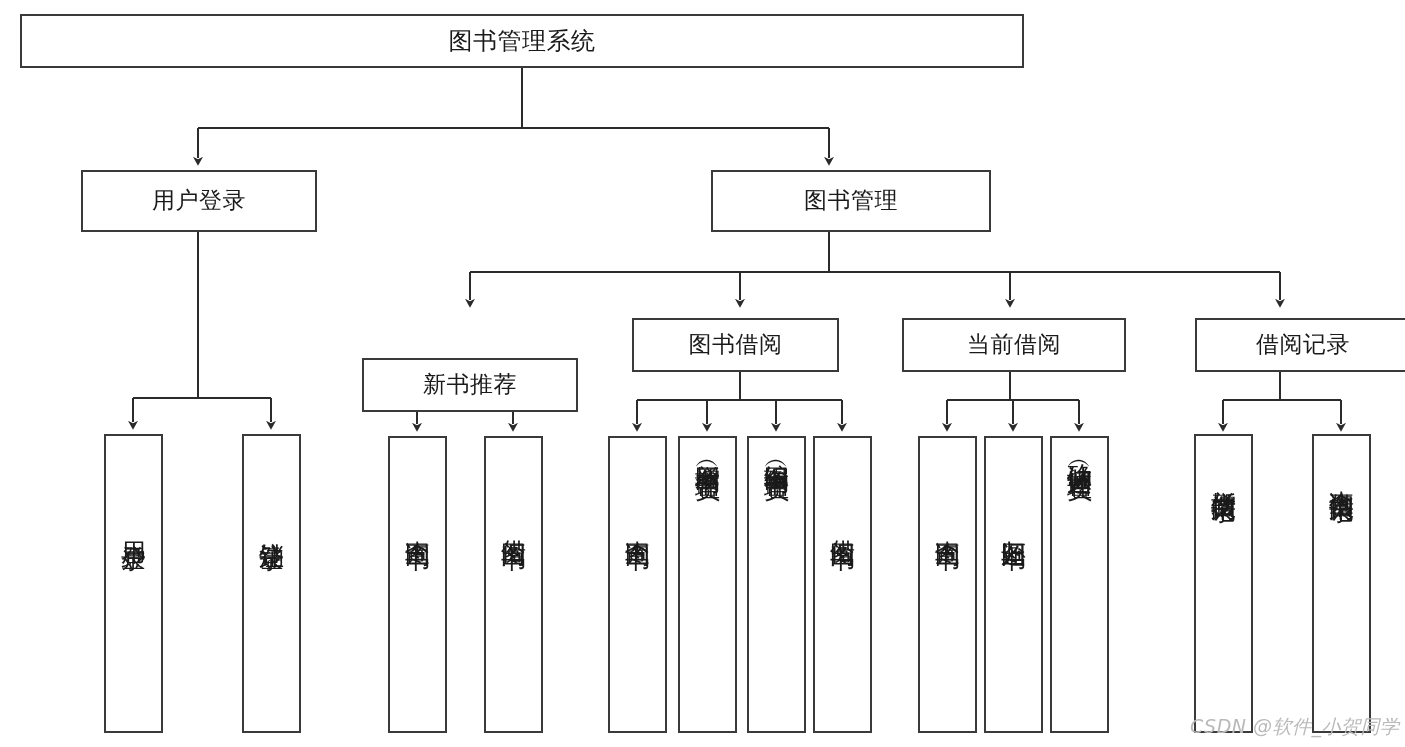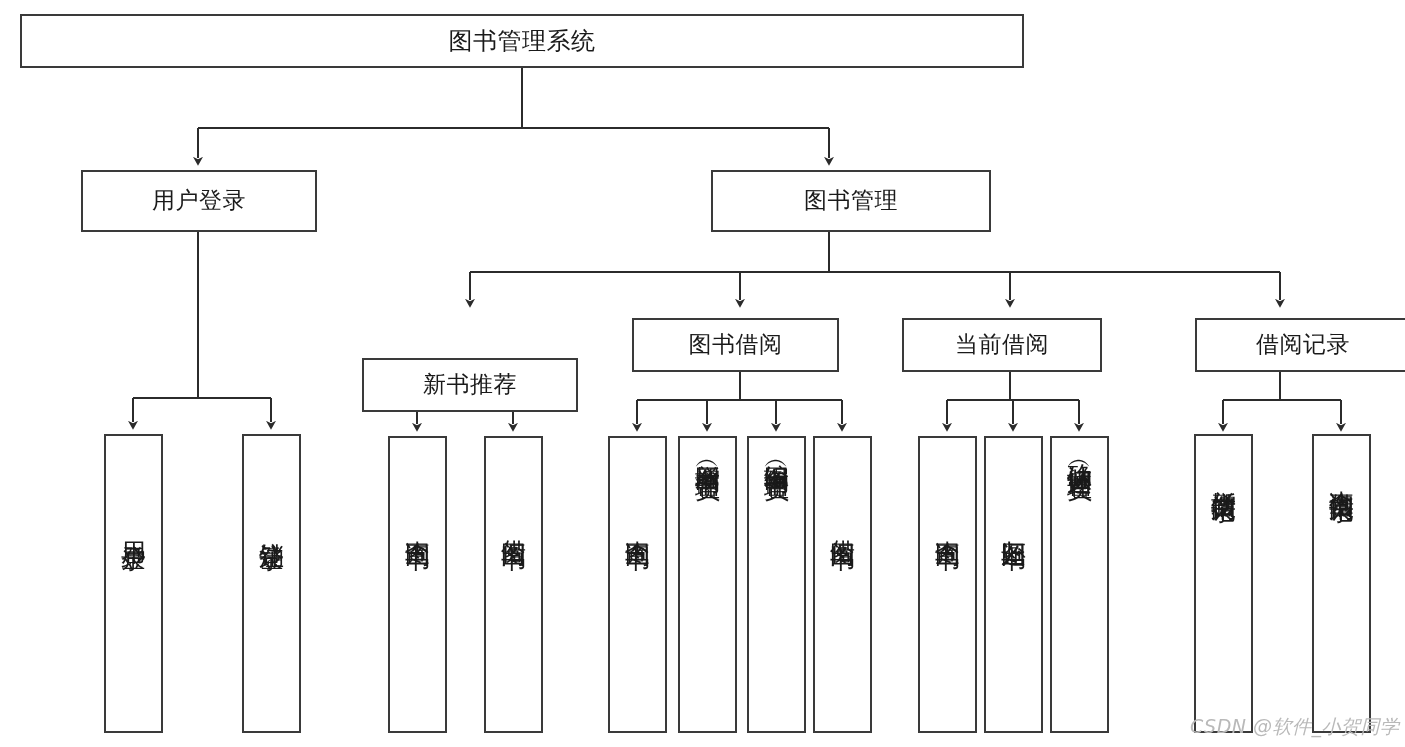--- a/index.html
+++ b/index.html
@@ -139,21 +139,21 @@
   <div class="node horiz" style="left:711px; top:170px; width:280px; height:62px;">
     <span class="label">图书管理</span>
   </div>
 
   <div class="node horiz" style="left:362px; top:318px; width:216px; height:54px;margin-top:40px;">
     <span class="label">新书推荐</span>
   </div>
   <div class="node horiz" style="left:632px; top:318px; width:207px; height:54px;">
     <span class="label">图书借阅</span>
   </div>
-  <div class="node horiz" style="left:902px; top:318px; width:200px; height:54px;">
+  <div class="node horiz" style="left:902px; top:318px; width:224px; height:54px;">
     <span class="label">当前借阅</span>
   </div>
   <div class="node horiz" style="left:1148px; top:318px; width:216px; height:54px;margin-left:47px;">
     <span class="label">借阅记录</span>
   </div>
 
   <div class="node vert" style="left:104px; top:434px; width:59px; height:299px; padding-top:86px;">
     <span class="label">用户登录</span>
   </div>
   <div class="node vert" style="left:242px; top:434px; width:59px; height:299px; padding-top:86px;">

